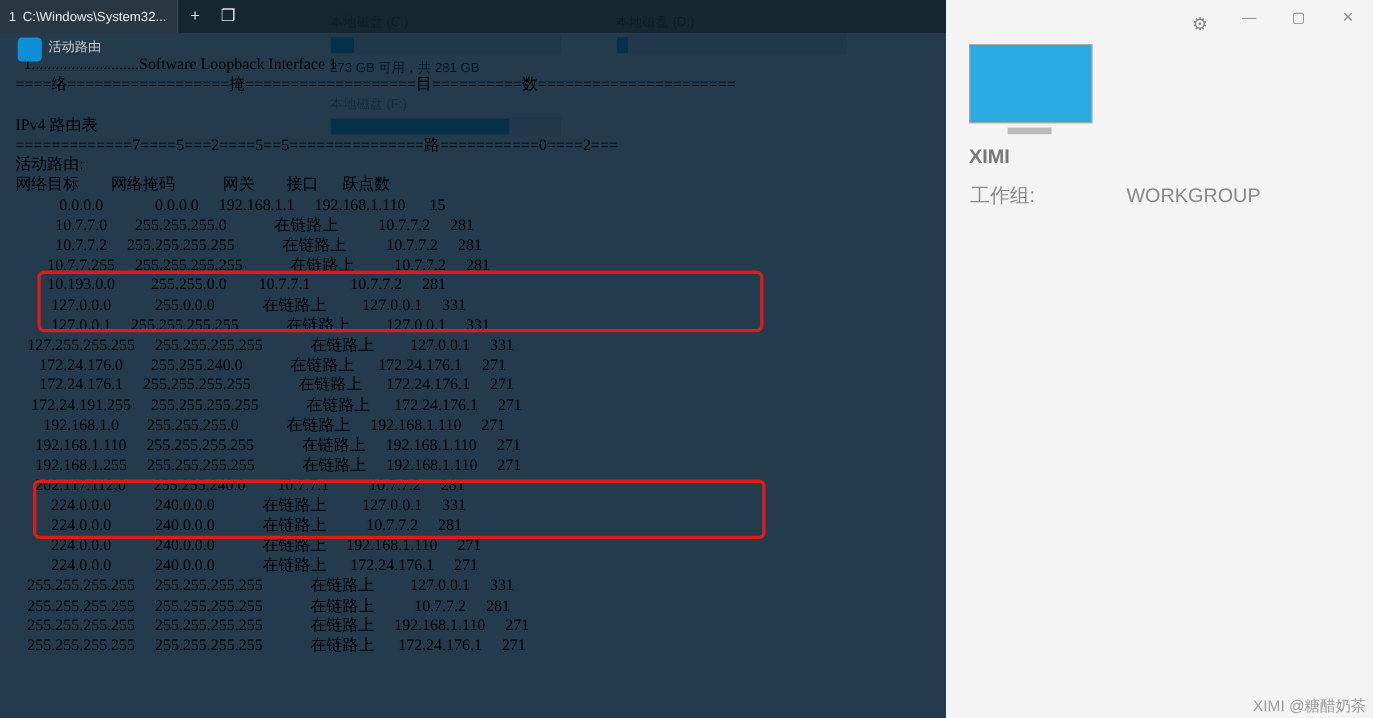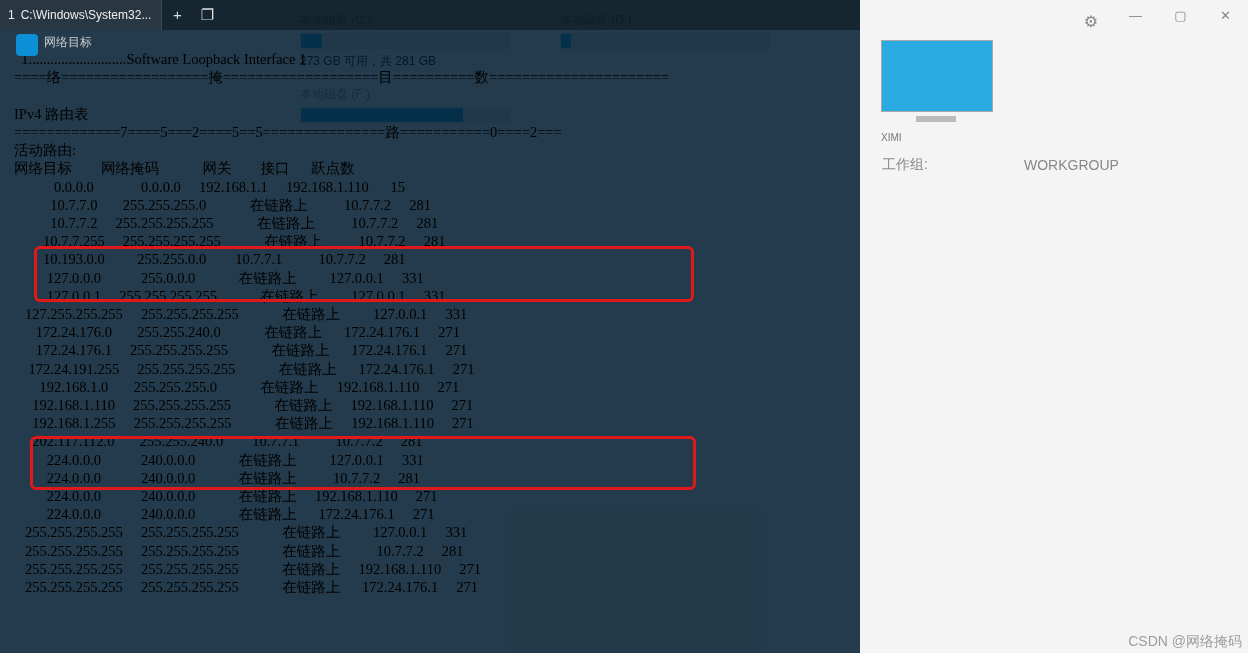--- a/index.html
+++ b/index.html
@@ -40,23 +40,23 @@
     font-size: 13px;
     color: #888;
   }
   .right-panel .monitor {
     width: 110px; height: 70px; background: #29abe2; margin-left: 22px;
     border: 1px solid #aaa;
   }
   .right-panel .monitor-stand {
     width: 40px; height: 6px; background: #bbb; margin-left: 57px; margin-top: 4px;
   }
-  .right-panel .pc-name { margin: 10px 0 12px 22px; color: #777; font-size: 10px; }
+  .right-panel .pc-name { margin: 10px 0 12px 22px; color: #777; font-size: 18px; font-weight: bold; }
   .right-panel table {
-    margin-left: 22px; border-collapse: collapse; color: #888; font-size: 14px;
+    margin-left: 22px; border-collapse: collapse; color: #888; font-size: 18px;
   }
   .right-panel td.k { width: 140px; }
   .gear {
     position: absolute; right: 150px; top: 12px; color: #888; font-size: 16px;
     z-index: 5;
   }
   .winbtns {
     position: absolute; right: 0; top: 0; display: flex; z-index: 5;
   }
   .winbtns div {
@@ -173,21 +173,21 @@
   <div class="titlebar">
     <div class="tab">
       <span class="num">1</span>
       <span>C:\Windows\System32...</span>
     </div>
     <div class="tbtn">+</div>
     <div class="tbtn">❐</div>
   </div>
 
   <div class="xl-logo"></div>
-  <div class="xl-text">网络目标</div>
+  <div class="xl-text">活动路由</div>
 
   <div class="term" id="term">
   1...........................Software Loopback Interface 1
 ====络==================掩===================目==========数======================
 
 IPv4 路由表
 =============7====5===2====5==5===============路===========0====2===
 活动路由:
 网络目标        网络掩码            网关        接口      跃点数
            0.0.0.0             0.0.0.0     192.168.1.1     192.168.1.110      15
@@ -211,13 +211,13 @@
          224.0.0.0           240.0.0.0            在链路上      172.24.176.1     271
    255.255.255.255     255.255.255.255            在链路上         127.0.0.1     331
    255.255.255.255     255.255.255.255            在链路上          10.7.7.2     281
    255.255.255.255     255.255.255.255            在链路上     192.168.1.110     271
    255.255.255.255     255.255.255.255            在链路上      172.24.176.1     271</div>
 </div>
 
 <div class="hlbox" style="left:34px; top:246px; width:654px; height:50px;"></div>
 <div class="hlbox" style="left:30px; top:436px; width:660px; height:48px;"></div>
 
-<div class="watermark">CSDN @网络掩码</div>
+<div class="watermark">XIMI @糖醋奶茶</div>
 
 </body></html>

